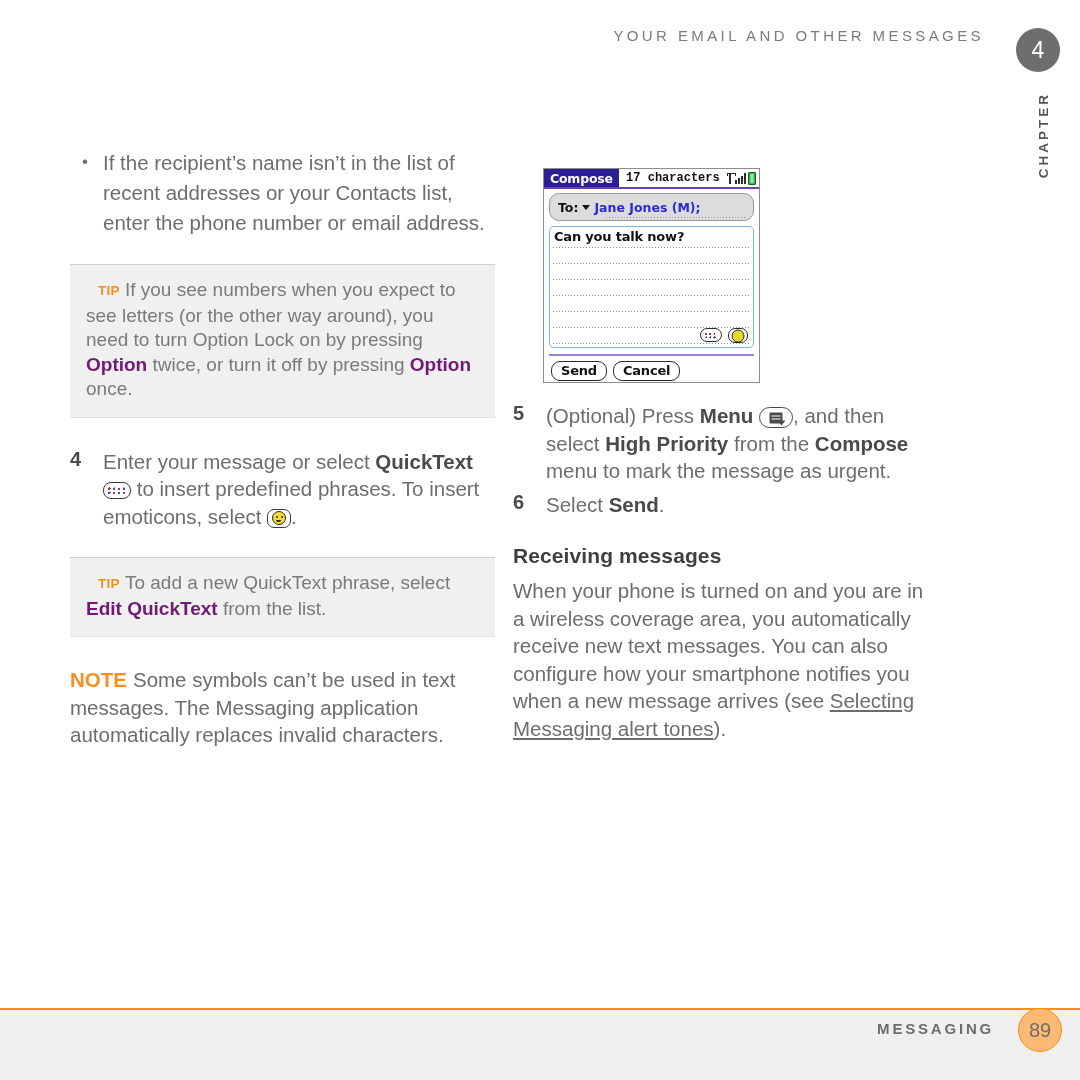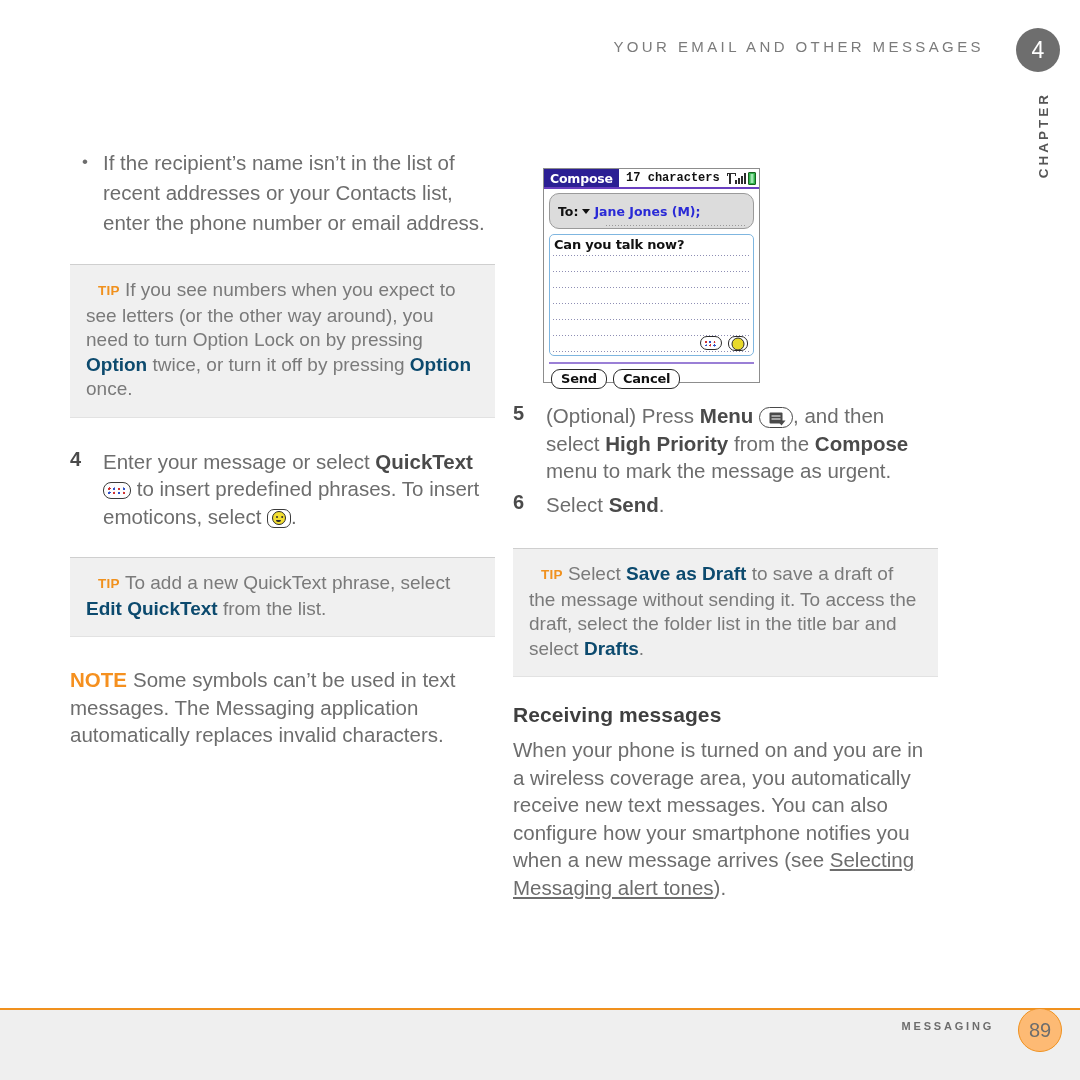--- a/index.html
+++ b/index.html
@@ -6,21 +6,21 @@
   html, body {
     width: 1080px; height: 1080px;
     background: #ffffff;
     font-family: "Liberation Sans", sans-serif;
     overflow: hidden;
   }
   .page { position: relative; width: 1080px; height: 1080px; background:#fff; }
 
   
   .runhead {
-    position: absolute; top: 38px; right: 96px;
+    position: absolute; top: 27px; right: 96px;
     font-size: 15px; letter-spacing: 3.4px; color: #7b7b7b;
     white-space: nowrap;
   }
   .chapter-circle {
     position: absolute; top: 28px; right: 20px;
     width: 44px; height: 44px; border-radius: 50%;
     background: #6e6e6e; color: #fff;
     font-size: 23px; font-weight: 400;
     display: flex; align-items: center; justify-content: center;
   }
@@ -65,21 +65,21 @@
   
   .tipbox {
     background: #f0f0f0;
     border-top: 1px solid #cfcfcf;
     border-bottom: 1px solid #e2e2e2;
     padding: 13px 16px 15px 16px;
   }
   .tipbox .t {
     font-size: 19px; line-height: 24.5px; color: #7a7a7a;
   }
-  .tipbox .t b { color: #0c4a6e; font-weight: bold; }
+  .tipbox .t b { color: #701a75; font-weight: bold; }
   .tip-label {
     color: #f0911e; font-weight: bold; font-size: 13.5px;
     letter-spacing: .3px; vertical-align: 1px; margin-right: 5px; margin-left: 12px;
   }
   .note-label {
     color: #f5901f; font-weight: bold; font-size: 20.5px; margin-right: 6px;
   }
   .noteblock { font-size: 20.5px; line-height: 27.5px; color: #6d6d6d; }
 
   .subhead {
@@ -178,21 +178,21 @@
   .sig-bars i:nth-child(2){height:6px}
   .sig-bars i:nth-child(3){height:8px}
   .sig-bars i:nth-child(4){height:11px}
   .ant { width:7px;height:12px;position:relative; }
   .ant::before{content:"";position:absolute;left:2px;top:2px;width:1.6px;height:10px;background:#2b2b2b;}
   .ant::after{content:"";position:absolute;left:0;top:1px;width:7px;height:2px;border-top:1.6px solid #2b2b2b;border-left:1.6px solid #2b2b2b;border-right:1.6px solid #2b2b2b;}
   .batt { width:8px;height:13px;background:#2fb14a;border:1.2px solid #17631f;border-radius:1px;position:relative;margin-left:1px;}
   .batt::after{content:"";position:absolute;left:50%;top:1px;transform:translateX(-50%);width:3px;height:9px;background:#9fe8b0;}
 
   .dev-tofield {
-    margin: 4px 5px 0 5px; height: 36px;
+    margin: 4px 5px 0 5px; height: 28px;
     background: #dcdcdc; border: 1.2px solid #9a9a9a; border-radius: 10px;
     display: flex; align-items: center; padding: 0 8px; gap: 4px;
     position: relative;
   }
   .dev-to-label { font-size: 12.5px; color: #111; font-weight: 600; }
   .dev-caret { width:0;height:0;border-left:4px solid transparent;border-right:4px solid transparent;border-top:5px solid #111; }
   .dev-to-value { font-size: 12.5px; color: #2a2ad6; font-weight: 600; }
   .dev-to-underline {
     position:absolute; left: 56px; right: 8px; bottom: 2px; height:1px;
     background: repeating-linear-gradient(to right,#9a9a9a 0 1px,transparent 1px 3px);
@@ -250,21 +250,21 @@
   .footer-rule {
     position: absolute; left: 0; right: 0; top: 1008px;
     height: 1.6px; background: #f0911e;
   }
   .footer-band {
     position: absolute; left: 0; right: 0; top: 1009.6px; bottom: 0;
     background: #efefef;
   }
   .footer-label {
     position: absolute; right: 86px; top: 1020px;
-    font-size: 11px; letter-spacing: 2.8px; font-weight: bold; color: #6d6d6d;
+    font-size: 15px; letter-spacing: 2.8px; font-weight: bold; color: #6d6d6d;
   }
   .footer-page {
     position: absolute; right: 18px; top: 1008px;
     width: 44px; height: 44px; border-radius: 50%;
     border: 1.8px solid #f0911e; background: #fdba74;
     display:flex; align-items:center; justify-content:center;
     font-size: 20px; color:#6d6d6d;
   }
 </style>
 </head>
@@ -358,25 +358,20 @@
     <div class="step">
       <span class="step-num">5</span>
       <div class="step-text"><span>(Optional)  Press </span><b>Menu</b>&nbsp;<span class="ic ic-menu"><span class="glyph"></span></span><span>, and then select </span><b>High Priority</b><span> from the </span><b>Compose</b><span> menu to mark the message as urgent.</span></div>
     </div>
 
     <div class="step" style="margin-top:6px;">
       <span class="step-num">6</span>
       <div class="step-text"><span>Select </span><b>Send</b><span>.</span></div>
     </div>
 
-    <div class="tipbox" style="margin-top:30px;">
-      <div class="t">
-        <span class="tip-label">TIP</span><span>Select </span><b>Save as Draft</b><span> to save a draft of the message without sending it. To access the draft, select the folder list in the title bar and select </span><b>Drafts</b><span>.</span>
-      </div>
-    </div>
 
     <div class="subhead" style="margin-top:26px;">Receiving messages</div>
 
     <div class="body" style="margin-top:9px;"><span>When your phone is turned on and you are in a wireless coverage area, you automatically receive new text messages. You can also configure how your smartphone notifies you when a new message arrives (see </span><span class="link-u">Selecting Messaging alert tones</span><span>).</span></div>
   </div>
 
   <div class="footer-rule"></div>
   <div class="footer-band"></div>
   <div class="footer-label">MESSAGING</div>
   <div class="footer-page">

